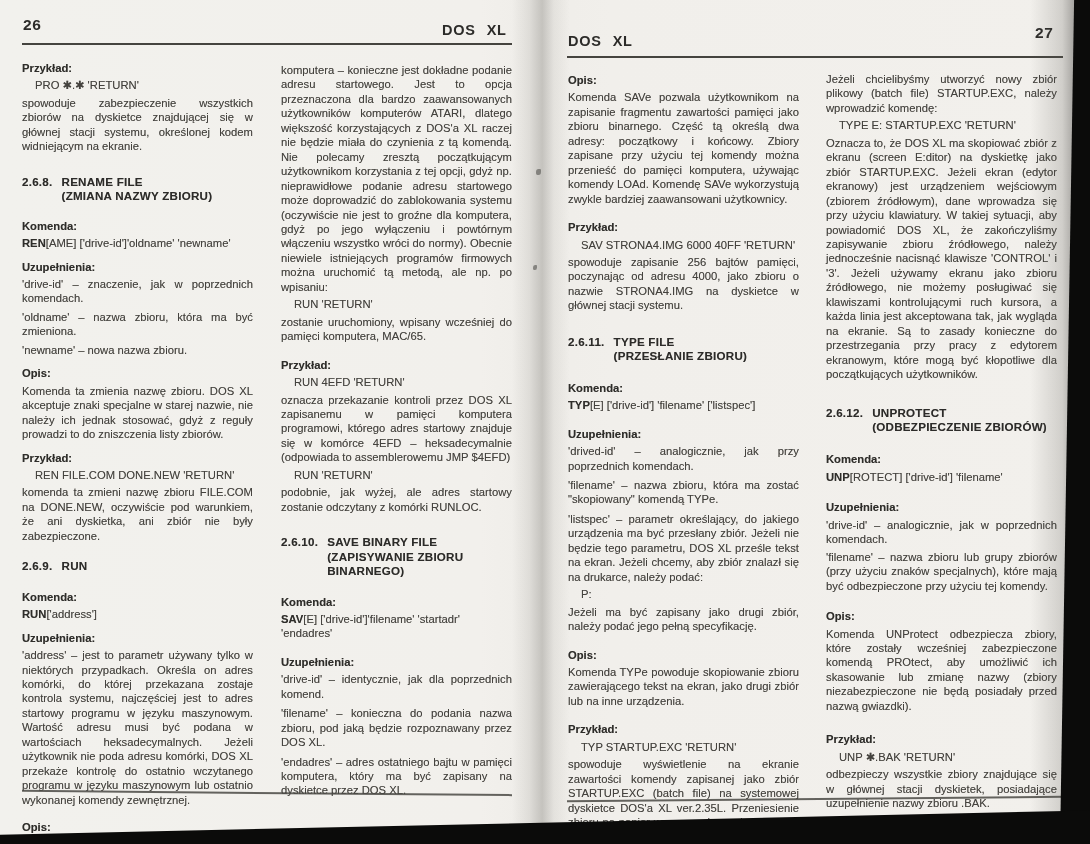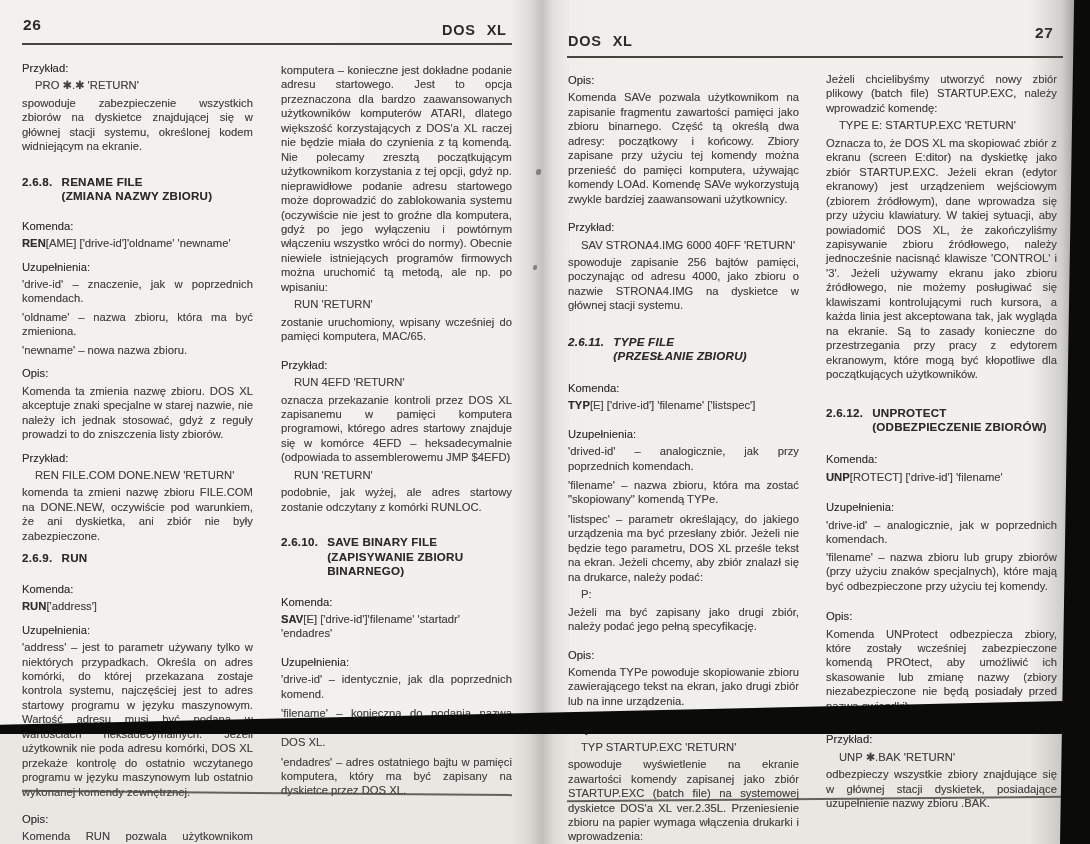--- a/index.html
+++ b/index.html
@@ -2,21 +2,21 @@
 <html lang="pl"><head>
 <meta charset="utf-8">
 <style>
   html,body{margin:0;padding:0;}
   body{
     width:1090px;height:844px;overflow:hidden;
     background:#e9e7e2;
     font-family:"Liberation Sans","DejaVu Sans",sans-serif;
   }
   #spread{
-    position:relative;width:1090px;height:734px;
+    position:relative;width:1090px;height:844px;
     background:linear-gradient(90deg,#f2f1ed 0%,#f2f0ec 44%,#efede9 49%,#f1efeb 56%,#f2f0ec 100%);
     color:#403e3a;
   }
   
   .gutter{
     position:absolute;left:512px;top:0;width:58px;height:844px;
     background:linear-gradient(90deg,rgba(120,118,112,0) 0%,rgba(120,118,112,0.14) 30%,rgba(98,96,90,0.30) 52%,rgba(120,118,112,0.10) 72%,rgba(120,118,112,0) 100%);
     pointer-events:none;
   }
   .edge-right-shade{
@@ -41,21 +41,21 @@
   .runhead{position:absolute;font-weight:700;font-size:14.5px;letter-spacing:.8px;word-spacing:6px;color:#2c2b29;}
   .hrule{position:absolute;height:2px;background:#45443f;}
   .frule{position:absolute;height:2px;background:#4a4944;opacity:.85;}
 
   
   .col{position:absolute;width:231px;font-size:11.25px;line-height:14.45px;color:#44423e;
        text-shadow:0 0 .4px rgba(70,68,63,.45);}
   .blk{margin-top:3px;}
   .col .blk:first-child{margin-top:0;}
   .blk.para{text-align:justify;}
-  .blk.label{font-weight:400;color:#2e2d2a;margin-top:9px;}
+  .blk.label{font-weight:700;color:#2e2d2a;margin-top:9px;}
   .blk.code{padding-left:13px;white-space:nowrap;}
   .blk.cmd strong{font-weight:700;color:#2e2d2a;}
   .blk.section{font-weight:700;font-size:11.6px;letter-spacing:.25px;color:#2c2b29;margin-top:20px;}
   .blk.section .num{display:inline-block;vertical-align:top;margin-right:9px;}
   .blk.section .lines{display:inline-block;vertical-align:top;}
   .blk.section .ln{display:block;}
 </style>
 </head>
 <body>
 
@@ -78,21 +78,21 @@
       <div class="blk cmd"><strong>REN</strong>[AME] ['drive-id']'oldname' 'newname'</div>
       <div class="blk label">Uzupełnienia:</div>
       <div class="blk para">'drive-id' – znaczenie, jak w poprzednich komendach.</div>
       <div class="blk para" style="margin-top: 4px;">'oldname' – nazwa zbioru, która ma być zmieniona.</div>
       <div class="blk para" style="margin-top: 4px;">'newname' – nowa nazwa zbioru.</div>
       <div class="blk label">Opis:</div>
       <div class="blk para">Komenda ta zmienia nazwę zbioru. DOS XL akceptuje znaki specjalne w starej nazwie, nie należy ich jednak stosować, gdyż z reguły prowadzi to do zniszczenia listy zbiorów.</div>
       <div class="blk label">Przykład:</div>
       <div class="blk code">REN FILE.COM DONE.NEW 'RETURN'</div>
       <div class="blk para">komenda ta zmieni nazwę zbioru FILE.COM na DONE.NEW, oczywiście pod warunkiem, że ani dyskietka, ani zbiór nie były zabezpieczone.</div>
-      <div class="blk section" style="margin-top: 8px;"><span class="num">2.6.9.</span><span class="lines"><span class="ln">RUN</span></span></div>
+      <div class="blk section" style="margin-top: 16px;"><span class="num">2.6.9.</span><span class="lines"><span class="ln">RUN</span></span></div>
       <div class="blk label" style="margin-top: 16px;">Komenda:</div>
       <div class="blk cmd"><strong>RUN</strong>['address']</div>
       <div class="blk label">Uzupełnienia:</div>
       <div class="blk para">'address' – jest to parametr używany tylko w niektórych przypadkach. Określa on adres komórki, do której przekazana zostaje kontrola systemu, najczęściej jest to adres startowy programu w języku maszynowym. Wartość adresu musi być podana w wartościach heksadecymalnych. Jeżeli użytkownik nie poda adresu komórki, DOS XL przekaże kontrolę do ostatnio wczytanego programu w języku maszynowym lub ostatnio wykonanej komendy zewnętrznej.</div>
       <div class="blk label" style="margin-top: 13px;">Opis:</div>
       <div class="blk para">Komenda RUN pozwala użytkownikom uruchamiać programy znajdujące się w pamięci</div>
     </div>
   <div class="col" style="left:281px;top:63px;">
       <div class="blk para">komputera – konieczne jest dokładne podanie adresu startowego. Jest to opcja przeznaczona dla bardzo zaawansowanych użytkowników komputerów ATARI, dlatego większość korzystających z DOS'a XL raczej nie będzie miała do czynienia z tą komendą. Nie polecamy zresztą początkującym użytkownikom korzystania z tej opcji, gdyż np. nieprawidłowe podanie adresu startowego może doprowadzić do zablokowania systemu (oczywiście nie jest to groźne dla komputera, gdyż po jego wyłączeniu i powtórnym włączeniu wszystko wróci do normy). Obecnie niewiele istniejących programów firmowych można uruchomić tą metodą, ale np. po wpisaniu:</div>
       <div class="blk code">RUN 'RETURN'</div>
@@ -109,21 +109,21 @@
       <div class="blk para">'drive-id' – identycznie, jak dla poprzednich komend.</div>
       <div class="blk para" style="margin-top: 5px;">'filename' – konieczna do podania nazwa zbioru, pod jaką będzie rozpoznawany przez DOS XL.</div>
       <div class="blk para" style="margin-top: 5px;">'endadres' – adres ostatniego bajtu w pamięci komputera, który ma być zapisany na dyskietce przez DOS XL.</div>
     </div>
   <div class="col" style="left:568px;top:73px;">
       <div class="blk label">Opis:</div>
       <div class="blk para">Komenda SAVe pozwala użytkownikom na zapisanie fragmentu zawartości pamięci jako zbioru binarnego. Część tą określą dwa adresy: początkowy i końcowy. Zbiory zapisane przy użyciu tej komendy można przenieść do pamięci komputera, używając komendy LOAd. Komendę SAVe wykorzystują zwykle bardziej zaawansowani użytkownicy.</div>
       <div class="blk label" style="margin-top: 14px;">Przykład:</div>
       <div class="blk code">SAV STRONA4.IMG 6000 40FF 'RETURN'</div>
       <div class="blk para">spowoduje zapisanie 256 bajtów pamięci, poczynając od adresu 4000, jako zbioru o nazwie STRONA4.IMG na dyskietce w głównej stacji systemu.</div>
-      <div class="blk section" style="margin-top: 22px; font-style: italic;"><span class="num">2.6.11.</span><span class="lines"><span class="ln">TYPE FILE</span><span class="ln">(PRZESŁANIE ZBIORU)</span></span></div>
+      <div class="blk section" style="margin-top: 22px;"><span class="num">2.6.11.</span><span class="lines"><span class="ln">TYPE FILE</span><span class="ln">(PRZESŁANIE ZBIORU)</span></span></div>
       <div class="blk label" style="margin-top: 17px;">Komenda:</div>
       <div class="blk cmd"><strong>TYP</strong>[E] ['drive-id'] 'filename' ['listspec']</div>
       <div class="blk label" style="margin-top: 14px;">Uzupełnienia:</div>
       <div class="blk para">'drived-id' – analogicznie, jak przy poprzednich komendach.</div>
       <div class="blk para" style="margin-top: 5px;">'filename' – nazwa zbioru, która ma zostać "skopiowany" komendą TYPe.</div>
       <div class="blk para" style="margin-top: 5px;">'listspec' – parametr określający, do jakiego urządzenia ma być przesłany zbiór. Jeżeli nie będzie tego parametru, DOS XL prześle tekst na ekran. Jeżeli chcemy, aby zbiór znalazł się na drukarce, należy podać:</div>
       <div class="blk code">P:</div>
       <div class="blk para">Jeżeli ma być zapisany jako drugi zbiór, należy podać jego pełną specyfikację.</div>
       <div class="blk label" style="margin-top: 14px;">Opis:</div>
       <div class="blk para">Komenda TYPe powoduje skopiowanie zbioru zawierającego tekst na ekran, jako drugi zbiór lub na inne urządzenia.</div>

